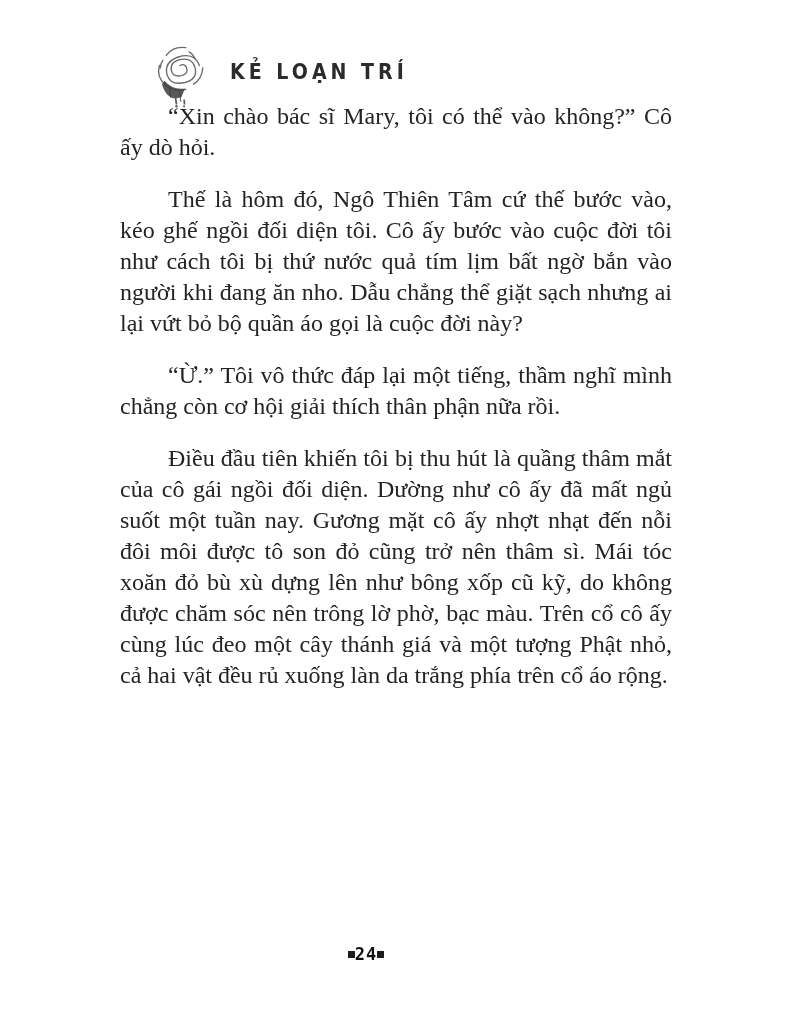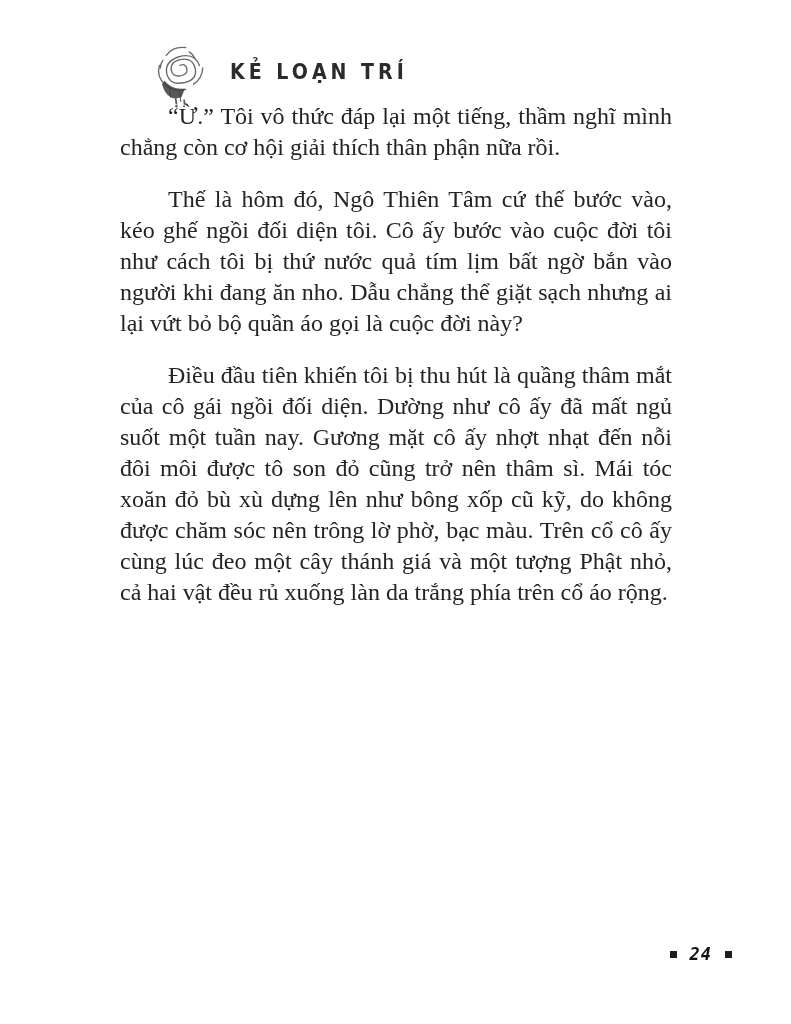--- a/index.html
+++ b/index.html
@@ -51,24 +51,22 @@
     font-size: 24px;
     line-height: 31px;
     color: #242424;
   }
   .footer {
     position: absolute;
     top: 944px;
     left: 0;
     width: 732px;
     display: flex;
-    justify-content: flex-end;
+    justify-content: center;
     align-items: center;
-    gap: 13px;
-    font-style: italic;
   }
   .footer .sq {
     width: 7px;
     height: 7px;
     background: #1c1c1c;
   }
   .page-number {
     font-family: "DejaVu Sans Mono", monospace;
     font-weight: bold;
     font-size: 17px;
@@ -101,22 +99,23 @@
       </g>
       <g stroke="#3d3d3d" stroke-width="1.4" stroke-linecap="round" opacity="0.8">
         <path d="M24 58 l1 9"></path>
         <path d="M36 62 l1 10"></path>
       </g>
     </svg>
     <div class="book-title">KẺ LOẠN TRÍ</div>
   </div>
 
   <div class="body-text">
+      <p>“Xin chào bác sĩ Mary, tôi có thể vào không?” Cô ấy dò hỏi.</p>
+      <p>Thế là hôm đó, Ngô Thiên Tâm cứ thế bước vào, kéo ghế ngồi đối diện tôi. Cô ấy bước vào cuộc đời tôi như cách tôi bị thứ nước quả tím lịm bất ngờ bắn vào người khi đang ăn nho. Dẫu chẳng thể giặt sạch nhưng ai lại vứt bỏ bộ quần áo gọi là cuộc đời này?</p>
       <p>“Ừ.” Tôi vô thức đáp lại một tiếng, thầm nghĩ mình chẳng còn cơ hội giải thích thân phận nữa rồi.</p>
-      <p>Thế là hôm đó, Ngô Thiên Tâm cứ thế bước vào, kéo ghế ngồi đối diện tôi. Cô ấy bước vào cuộc đời tôi như cách tôi bị thứ nước quả tím lịm bất ngờ bắn vào người khi đang ăn nho. Dẫu chẳng thể giặt sạch nhưng ai lại vứt bỏ bộ quần áo gọi là cuộc đời này?</p>
       <p>Điều đầu tiên khiến tôi bị thu hút là quầng thâm mắt của cô gái ngồi đối diện. Dường như cô ấy đã mất ngủ suốt một tuần nay. Gương mặt cô ấy nhợt nhạt đến nỗi đôi môi được tô son đỏ cũng trở nên thâm sì. Mái tóc xoăn đỏ bù xù dựng lên như bông xốp cũ kỹ, do không được chăm sóc nên trông lờ phờ, bạc màu. Trên cổ cô ấy cùng lúc đeo một cây thánh giá và một tượng Phật nhỏ, cả hai vật đều rủ xuống làn da trắng phía trên cổ áo rộng.</p>
     </div>
 
   <div class="footer">
     <span class="sq"></span>
     <span class="page-number">24</span>
     <span class="sq"></span>
   </div>
 
 </div>

